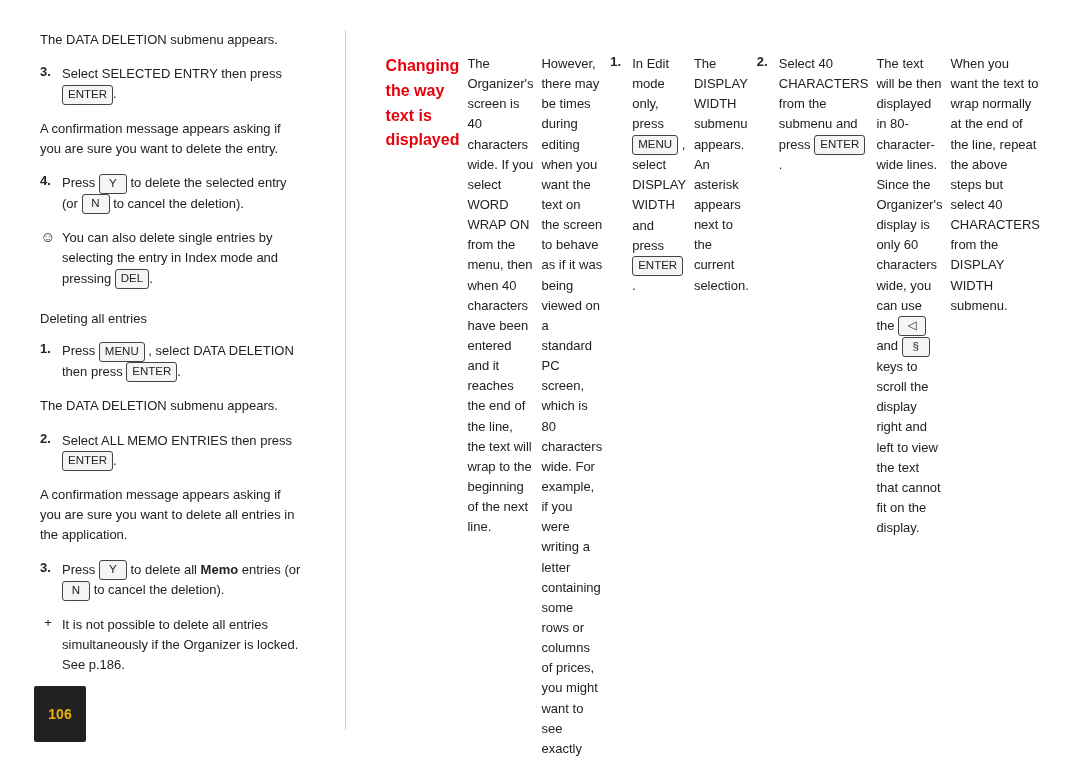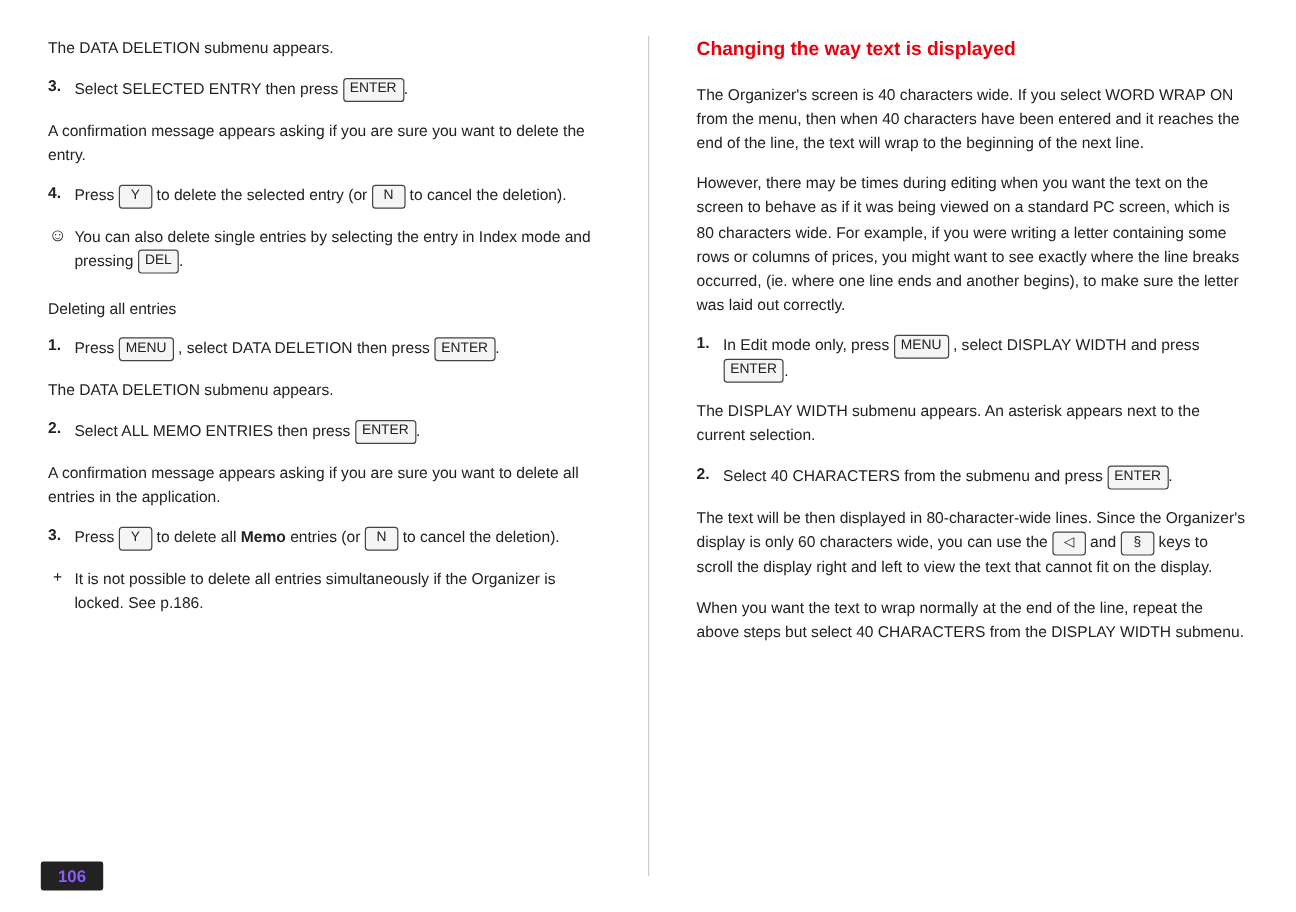--- a/index.html
+++ b/index.html
@@ -22,22 +22,23 @@
     }
     .left-col {
       flex: 1;
       display: flex;
       flex-direction: column;
       gap: 8px;
     }
     .right-col {
       flex: 1;
       display: flex;
-      flex-direction: column;
+      flex-direction: row;
       gap: 8px;
+      margin-top: 24px;
     }
     .section-title {
       font-size: 16px;
       font-weight: bold;
       color: #e8000d;
       margin-bottom: 6px;
     }
     .subsection-title {
       font-weight: normal;
       font-size: 13px;
@@ -94,24 +95,24 @@
       position: absolute;
       bottom: 18px;
       left: 0;
       width: 120px;
       display: flex;
       align-items: center;
       justify-content: center;
     }
     .page-num-box {
       background: #222;
-      color: #8b5cf6;
+      color: #eab308;
       font-weight: bold;
       font-size: 14px;
-      padding: 4px 14px;
+      padding: 20px 14px;
       border-radius: 2px;
     }
     .divider {
       width: 1px;
       background: #ccc;
       margin: 0 0;
     }
   </style>
 </head>
 <body>

